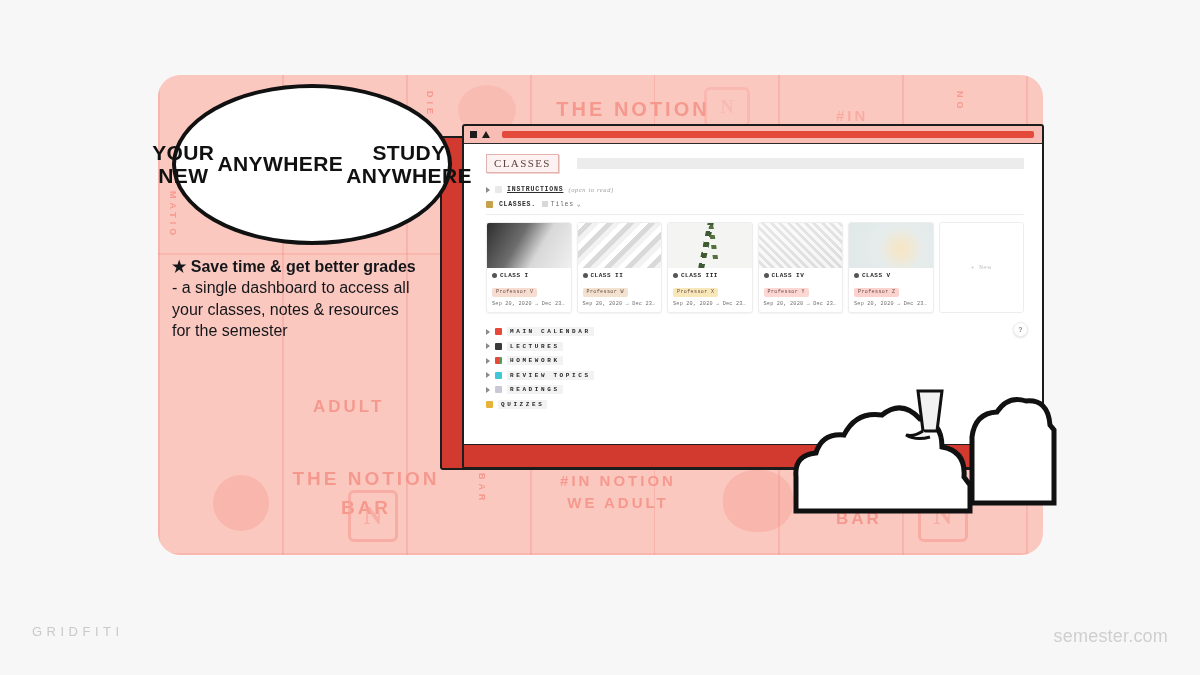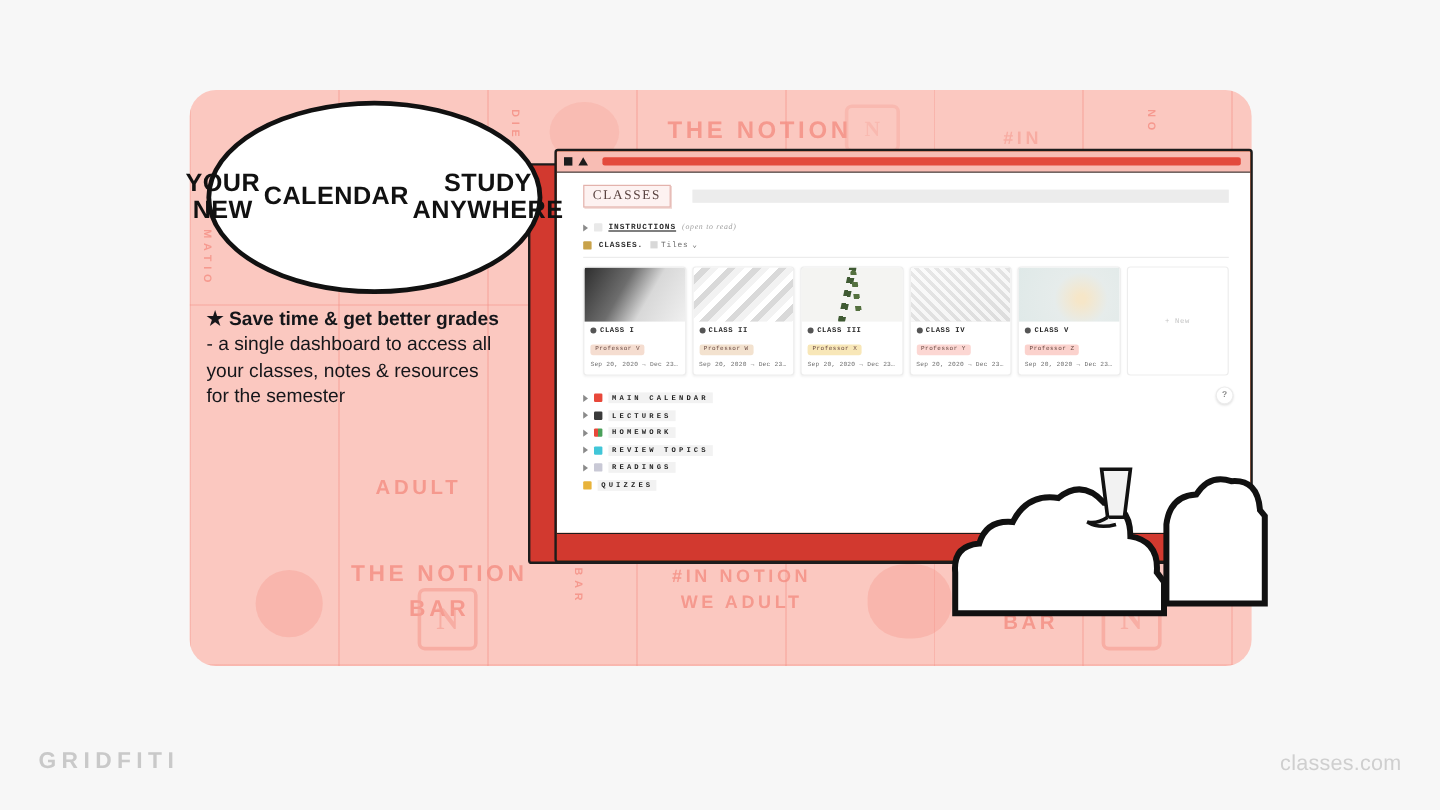--- a/index.html
+++ b/index.html
@@ -7,21 +7,21 @@
     width:1200px;height:675px;
     background:#f7f7f7;
     font-family:"Liberation Sans", sans-serif;
     overflow:hidden;
     position:relative;
   }
 
   
   .brand-left{
     position:absolute;left:32px;top:624px;
-    font-size:19px;font-weight:700;letter-spacing:4.5px;
+    font-size:13px;font-weight:400;letter-spacing:4.5px;
     color:#c9c9c9;
   }
   .brand-right{
     position:absolute;right:32px;top:626px;
     font-size:18px;letter-spacing:.2px;
     color:#cfcfcf;
   }
 
   
   .pink-card{
@@ -419,21 +419,21 @@
 
     </div>
 
   </div>
 
   <div class="win-footer"></div>
 </div>
 
 <div class="oval">
   <div class="oval-line">YOUR NEW</div>
-  <div class="oval-line">CALENDAR</div>
+  <div class="oval-line">ANYWHERE</div>
   <div class="oval-line">STUDY ANYWHERE</div>
 </div>
 
 <div class="bullets">
   <div class="bl">
     <b><span>★</span>
     <span>Save time &amp; get better grades</span></b><span> - a single dashboard to access all your classes, notes &amp; resources for the semester</span>
   </div>
 </div>
 
@@ -445,13 +445,13 @@
                Q152 36 152 62 Q176 66 174 92 L180 100 L180 126 Z"></path>
     </g>
     <g stroke="#111111" stroke-width="3" fill="#f2f2f2">
       <path d="M128 6 L152 6 L147 46 L133 46 Z"></path>
       <path d="M133 46 Q124 52 116 50 Q126 56 140 52"></path>
     </g>
   </svg>
 </div>
 
 <div class="brand-left">GRIDFITI</div>
-<div class="brand-right">classes.com</div>
+<div class="brand-right">semester.com</div>
 
 </body></html>

